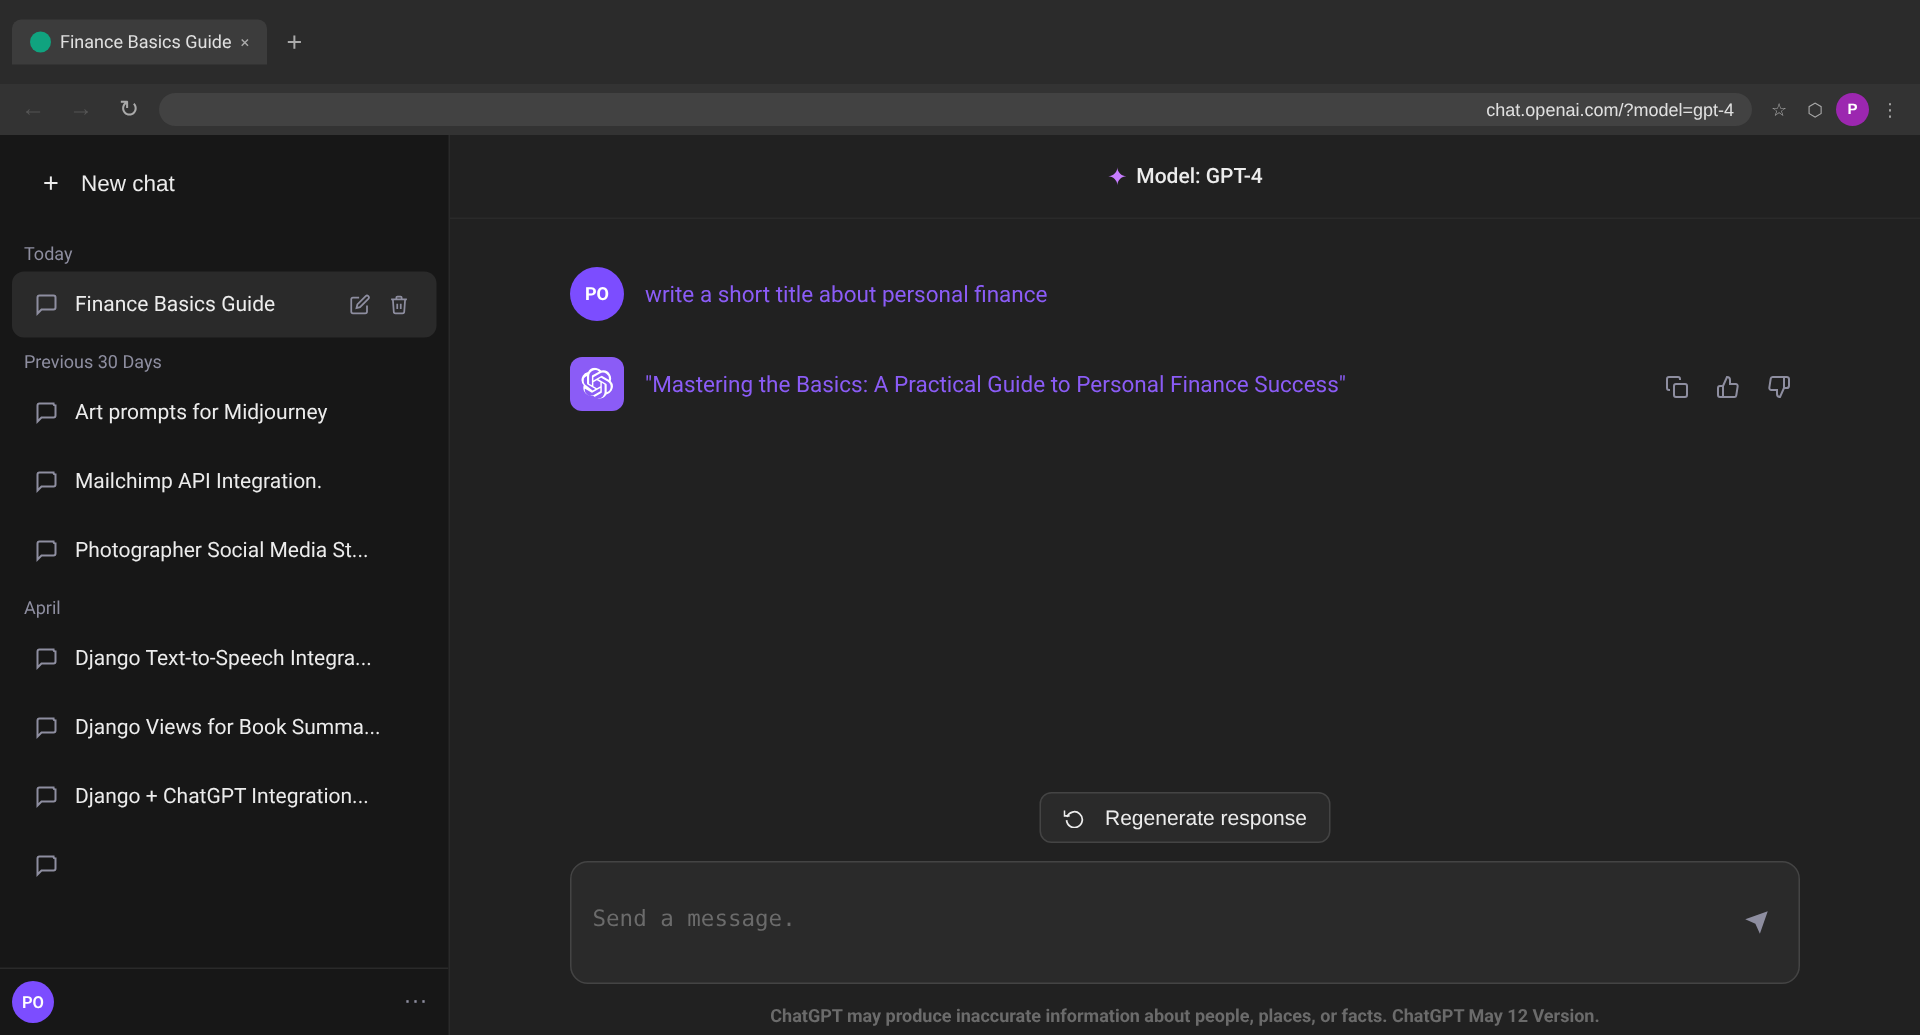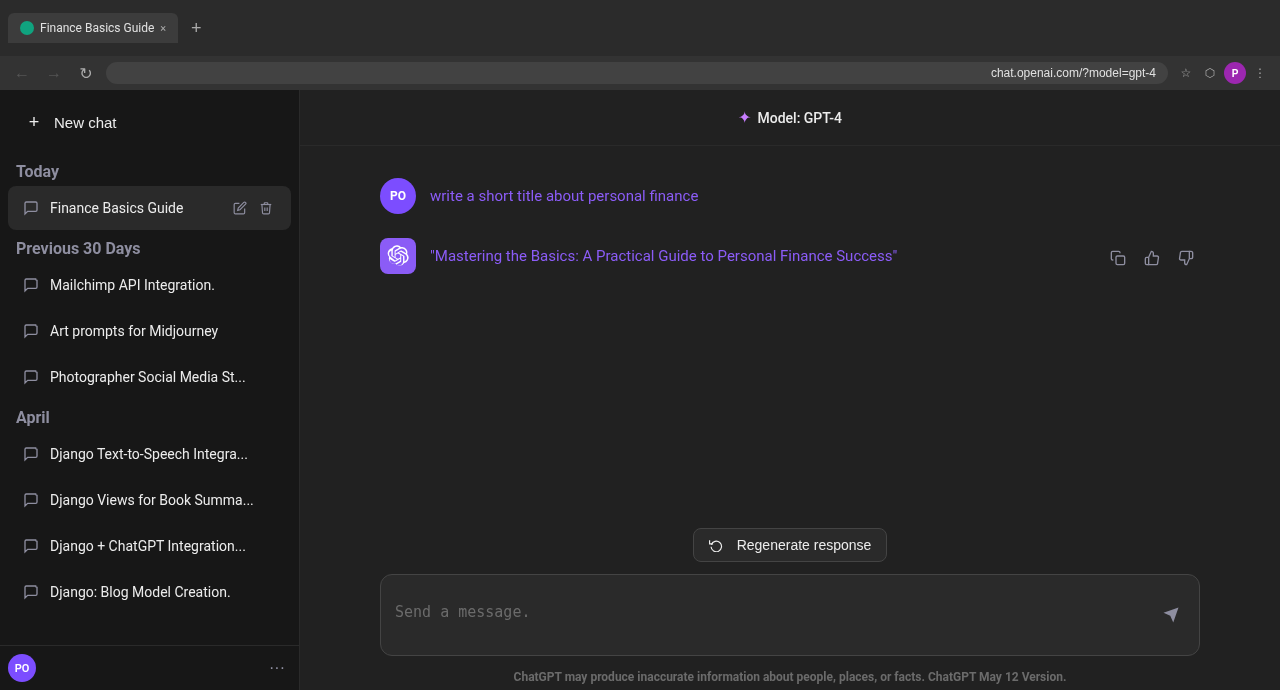--- a/index.html
+++ b/index.html
@@ -154,24 +154,24 @@
       width: 20px;
       height: 20px;
       display: flex;
       align-items: center;
       justify-content: center;
       font-size: 18px;
       color: #ececec;
     }
 
     .section-label {
-      font-size: 16px;
+      font-size: 12px;
       color: #8e8ea0;
       padding: 8px 16px 4px;
-      font-weight: 700;
+      font-weight: 400;
     }
 
     .chat-item {
       display: flex;
       align-items: center;
       gap: 10px;
       padding: 10px 14px;
       cursor: pointer;
       border-radius: 8px;
       margin: 1px 8px;
@@ -480,77 +480,76 @@
     </div>
 
     <div class="section-label">Previous 30 Days</div>
 
     <div class="chat-item">
       <span class="chat-icon">
         <svg width="16" height="16" viewBox="0 0 24 24" fill="none" stroke="currentColor" stroke-width="2">
           <path d="M21 15a2 2 0 0 1-2 2H7l-4 4V5a2 2 0 0 1 2-2h14a2 2 0 0 0 2 2z"></path>
         </svg>
       </span>
+      <span class="chat-item-text">Art prompts for Midjourney</span>
+    </div>
+
+    <div class="chat-item">
+      <span class="chat-icon">
+        <svg width="16" height="16" viewBox="0 0 24 24" fill="none" stroke="currentColor" stroke-width="2">
+          <path d="M21 15a2 2 0 0 1-2 2H7l-4 4V5a2 2 0 0 1 2-2h14a2 2 0 0 0 2 2z"></path>
+        </svg>
+      </span>
       <span class="chat-item-text">Mailchimp API Integration.</span>
     </div>
 
     <div class="chat-item">
       <span class="chat-icon">
         <svg width="16" height="16" viewBox="0 0 24 24" fill="none" stroke="currentColor" stroke-width="2">
           <path d="M21 15a2 2 0 0 1-2 2H7l-4 4V5a2 2 0 0 1 2-2h14a2 2 0 0 0 2 2z"></path>
         </svg>
       </span>
-      <span class="chat-item-text">Art prompts for Midjourney</span>
-    </div>
+      <span class="chat-item-text">Photographer Social Media St...</span>
+    </div>
+
+    <div class="section-label">April</div>
 
     <div class="chat-item">
       <span class="chat-icon">
         <svg width="16" height="16" viewBox="0 0 24 24" fill="none" stroke="currentColor" stroke-width="2">
           <path d="M21 15a2 2 0 0 1-2 2H7l-4 4V5a2 2 0 0 1 2-2h14a2 2 0 0 0 2 2z"></path>
         </svg>
       </span>
-      <span class="chat-item-text">Photographer Social Media St...</span>
-    </div>
-
-    <div class="section-label">April</div>
+      <span class="chat-item-text">Django Text-to-Speech Integra...</span>
+    </div>
 
     <div class="chat-item">
       <span class="chat-icon">
         <svg width="16" height="16" viewBox="0 0 24 24" fill="none" stroke="currentColor" stroke-width="2">
           <path d="M21 15a2 2 0 0 1-2 2H7l-4 4V5a2 2 0 0 1 2-2h14a2 2 0 0 0 2 2z"></path>
         </svg>
       </span>
-      <span class="chat-item-text">Django Text-to-Speech Integra...</span>
+      <span class="chat-item-text">Django Views for Book Summa...</span>
     </div>
 
     <div class="chat-item">
       <span class="chat-icon">
         <svg width="16" height="16" viewBox="0 0 24 24" fill="none" stroke="currentColor" stroke-width="2">
           <path d="M21 15a2 2 0 0 1-2 2H7l-4 4V5a2 2 0 0 1 2-2h14a2 2 0 0 0 2 2z"></path>
         </svg>
       </span>
-      <span class="chat-item-text">Django Views for Book Summa...</span>
+      <span class="chat-item-text">Django + ChatGPT Integration...</span>
     </div>
 
     <div class="chat-item">
       <span class="chat-icon">
         <svg width="16" height="16" viewBox="0 0 24 24" fill="none" stroke="currentColor" stroke-width="2">
           <path d="M21 15a2 2 0 0 1-2 2H7l-4 4V5a2 2 0 0 1 2-2h14a2 2 0 0 0 2 2z"></path>
         </svg>
       </span>
-      <span class="chat-item-text">Django + ChatGPT Integration...</span>
-    </div>
-
-    <div class="chat-item">
-      <span class="chat-icon">
-        <svg width="16" height="16" viewBox="0 0 24 24" fill="none" stroke="currentColor" stroke-width="2">
-          <path d="M21 15a2 2 0 0 1-2 2H7l-4 4V5a2 2 0 0 1 2-2h14a2 2 0 0 0 2 2z"></path>
-        </svg>
-      </span>
-      <span class="chat-item-text">Django: Blog Model Creation.</span>
     </div>
 
     <div class="sidebar-bottom">
       <div class="user-avatar">PO</div>
       <button class="sidebar-more-btn">···</button>
     </div>
   </div>
 
   <div class="main-area">
 

